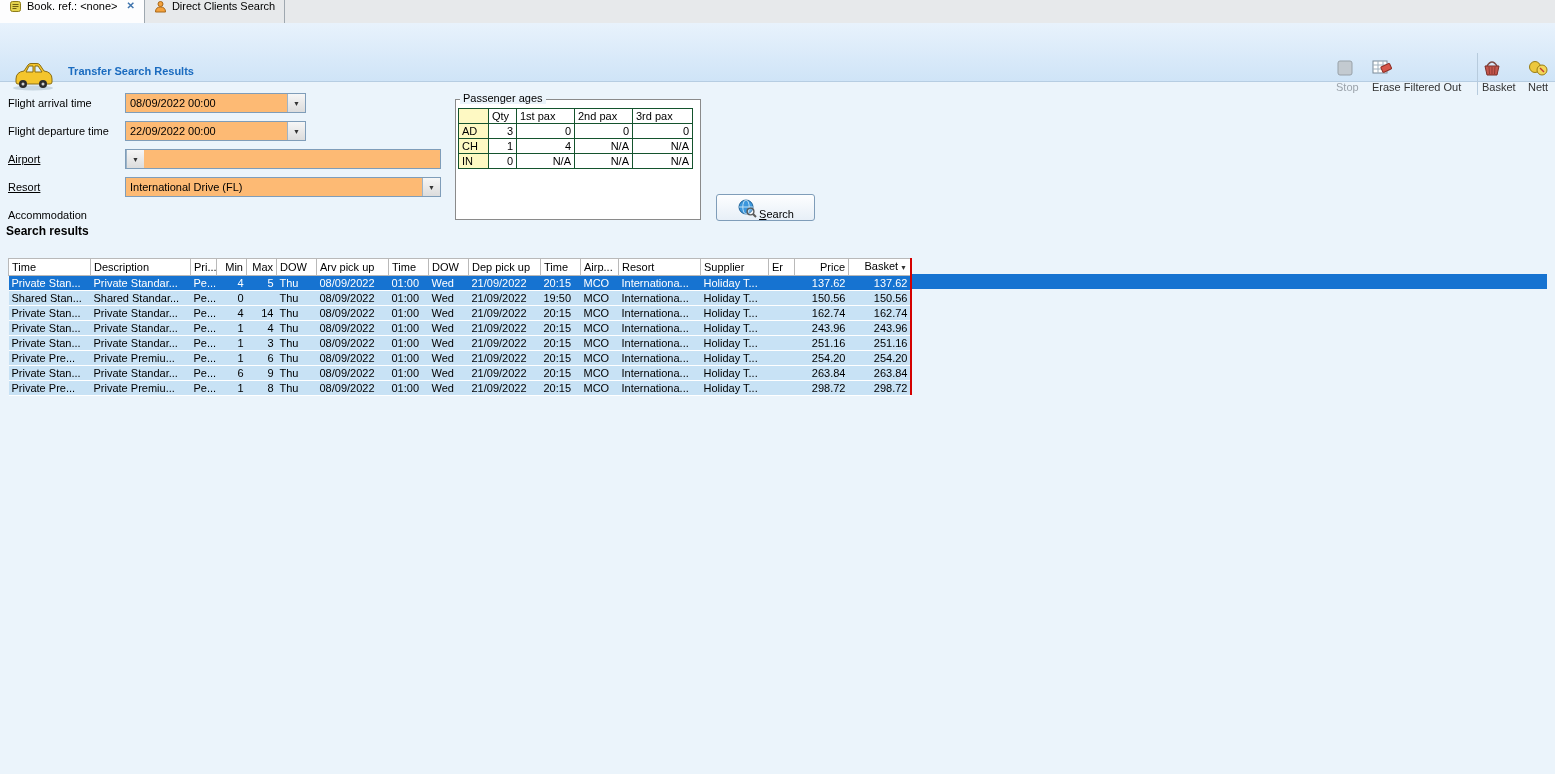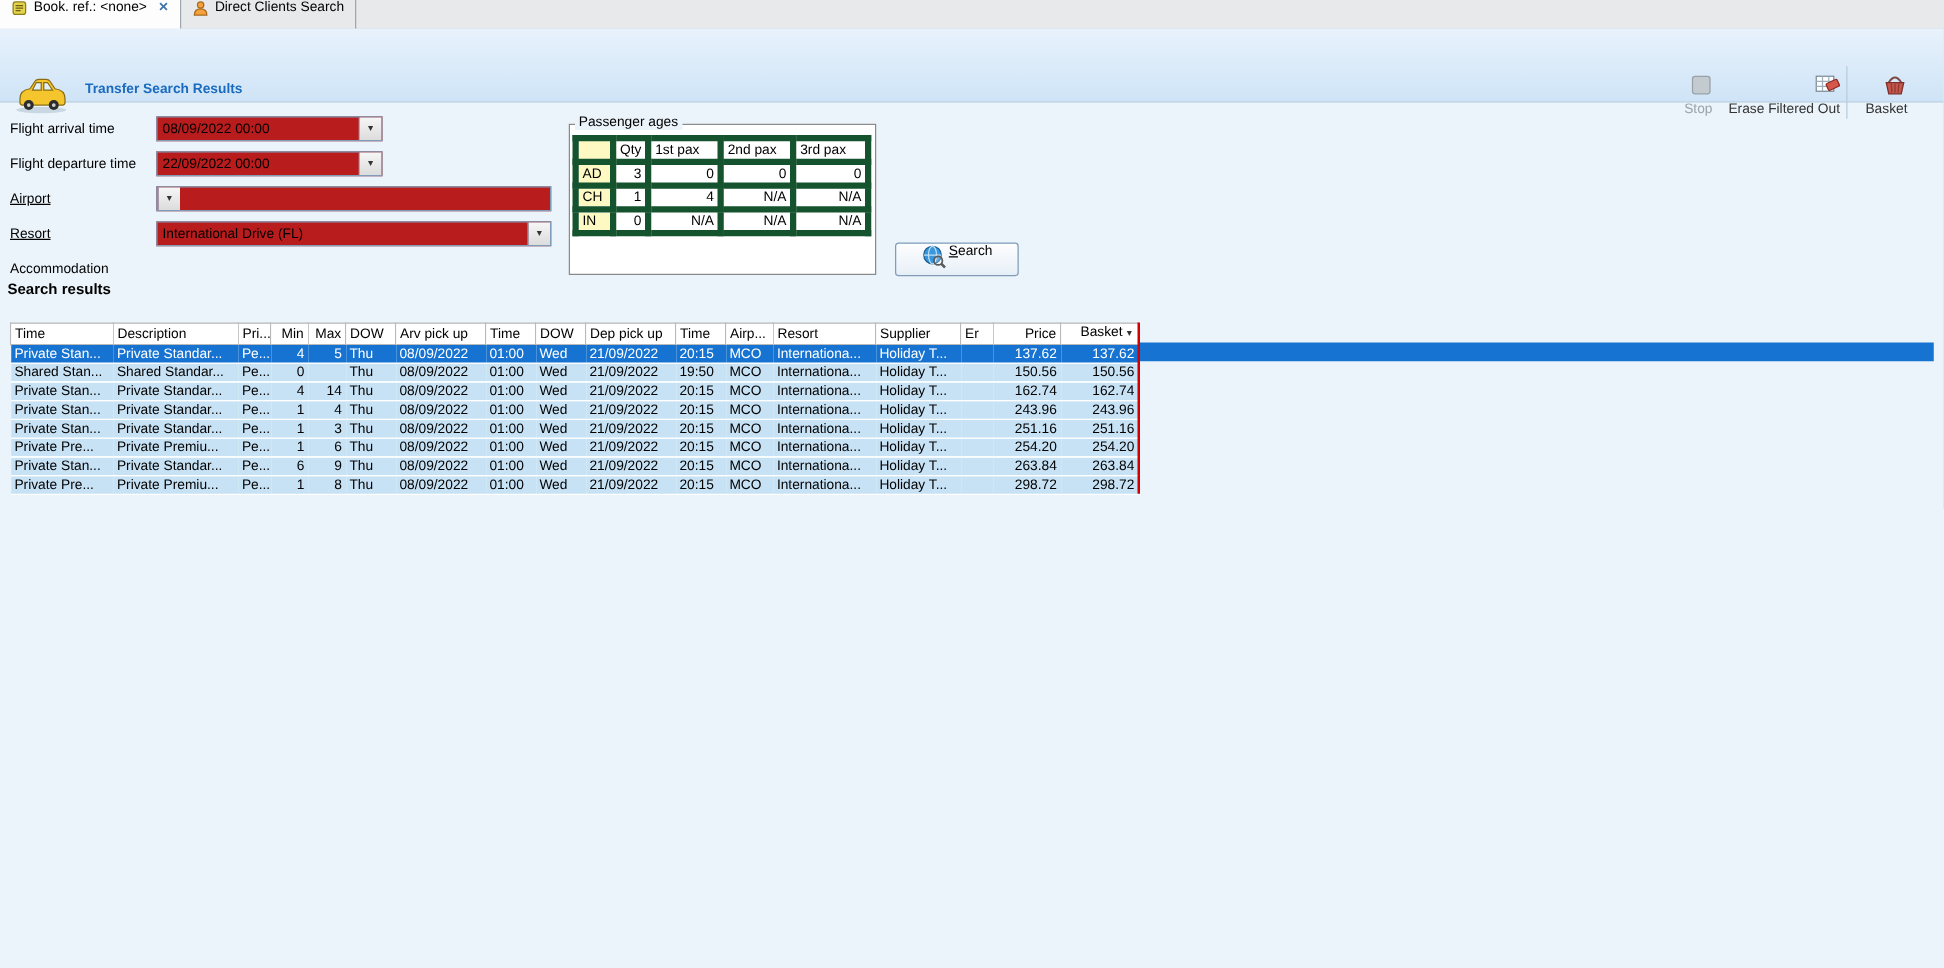--- a/index.html
+++ b/index.html
@@ -8,44 +8,44 @@
   
   .tabbar{position:absolute;top:0;left:0;right:0;height:23px;background:#e7e9eb;border-bottom:1px solid #bcd0e2;display:flex;align-items:stretch}
   .tab{display:flex;gap:5px;padding:0 9px;border-right:1px solid #9fa8b0;cursor:default;white-space:nowrap}
   .tab.active{background:#fdfdfe}
   .close-x{color:#3f74ad;font-size:10px;font-weight:bold;margin-left:4px}
 
   
   .header{position:absolute;top:23px;left:0;right:0;height:58px;background:linear-gradient(#e8f2fc,#cfe4f7);border-bottom:1px solid #b6cde2}
   .app-title{position:absolute;left:68px;top:42px;font-size:11px;font-weight:600;color:#1a6bbf;white-space:nowrap}
   .taxi{position:absolute;left:10px;top:36px}
-  .toolitem{position:absolute;top:36px;text-align:right;color:#333;line-height:12px}
+  .toolitem{position:absolute;top:36px;text-align:left;color:#333;line-height:12px}
   .toolitem .ticon{display:block;height:20px;margin-bottom:2px}
   .toolitem.disabled{color:#9ba3ab}
   .tooldivider{position:absolute;top:30px;left:1477px;width:1px;height:42px;background:#b7cbdd}
 
   
   .flabel{position:absolute;left:8px;height:20px;line-height:20px;white-space:nowrap}
   .linklabel{text-decoration:underline}
-  .combo{position:absolute;left:125px;height:20px;background:#b91c1c;border:1px solid #7f9db9;display:flex;align-items:stretch;box-sizing:border-box}
+  .combo{position:absolute;left:125px;height:20px;background:#fdba74;border:1px solid #7f9db9;display:flex;align-items:stretch;box-sizing:border-box}
   .combo .val{flex:1;padding:0 4px;line-height:18px;white-space:nowrap;overflow:hidden}
   .combo .cbtn{width:17px;background:linear-gradient(#f6f6f6,#dcdcdc);border-left:1px solid #9db4c8;display:flex;align-items:center;justify-content:center;font-size:7px;color:#333}
   .w-narrow{width:181px}
   .w-wide{width:316px}
 
   
   .groupbox{position:absolute;left:455px;top:99px;width:246px;height:121px;border:1px solid #8a8a8a;background:#fff;box-sizing:border-box}
   .legend{position:absolute;left:460px;top:92px;background:#ebf4fb;padding:0 3px;white-space:nowrap}
   .ptable{position:absolute;left:458px;top:108px;border-collapse:collapse;background:#fff;table-layout:fixed}
-  .ptable th,.ptable td{border:5px solid #14532d;padding:0 3px;height:14px;line-height:14px;font-weight:normal;text-align:left;white-space:nowrap;overflow:hidden}
+  .ptable th,.ptable td{border:1px solid #14532d;padding:0 3px;height:14px;line-height:14px;font-weight:normal;text-align:left;white-space:nowrap;overflow:hidden}
   .ptable .pcorner,.ptable .plab{background:#fef9c3}
   .ptable .pnum{text-align:right}
 
   
-  .search-btn{position:absolute;left:716px;top:194px;width:99px;height:27px;border:1px solid #7f9db9;border-radius:3px;background:linear-gradient(#fdfeff,#e7eff7);display:flex;align-items:flex-start;justify-content:center;gap:2px;box-sizing:border-box;cursor:default}
+  .search-btn{position:absolute;left:716px;top:194px;width:99px;height:27px;border:1px solid #7f9db9;border-radius:3px;background:linear-gradient(#fdfeff,#e7eff7);display:flex;align-items:flex-end;justify-content:center;gap:2px;box-sizing:border-box;cursor:default}
   .search-btn .lbl{display:inline-block}
   .search-btn .lbl::first-letter{text-decoration:underline}
 
   
   .section-title{position:absolute;left:6px;top:224px;font-weight:bold;font-size:12px}
   .results{position:absolute;left:8px;top:258px;width:902px;border-collapse:collapse;table-layout:fixed}
   .results th{background:#fff;border:1px solid #b9b9b9;padding:0 3px;height:14px;line-height:14px;font-weight:normal;text-align:left;white-space:nowrap;overflow:hidden;position:relative}
   .results th.r{text-align:right}
   .results th .sort{font-size:7px;color:#333;margin-left:2px}
   .results td{padding:0 3px;height:14px;line-height:14px;white-space:nowrap;overflow:hidden;border-bottom:1px solid #fff;background:#c8e2f5}

